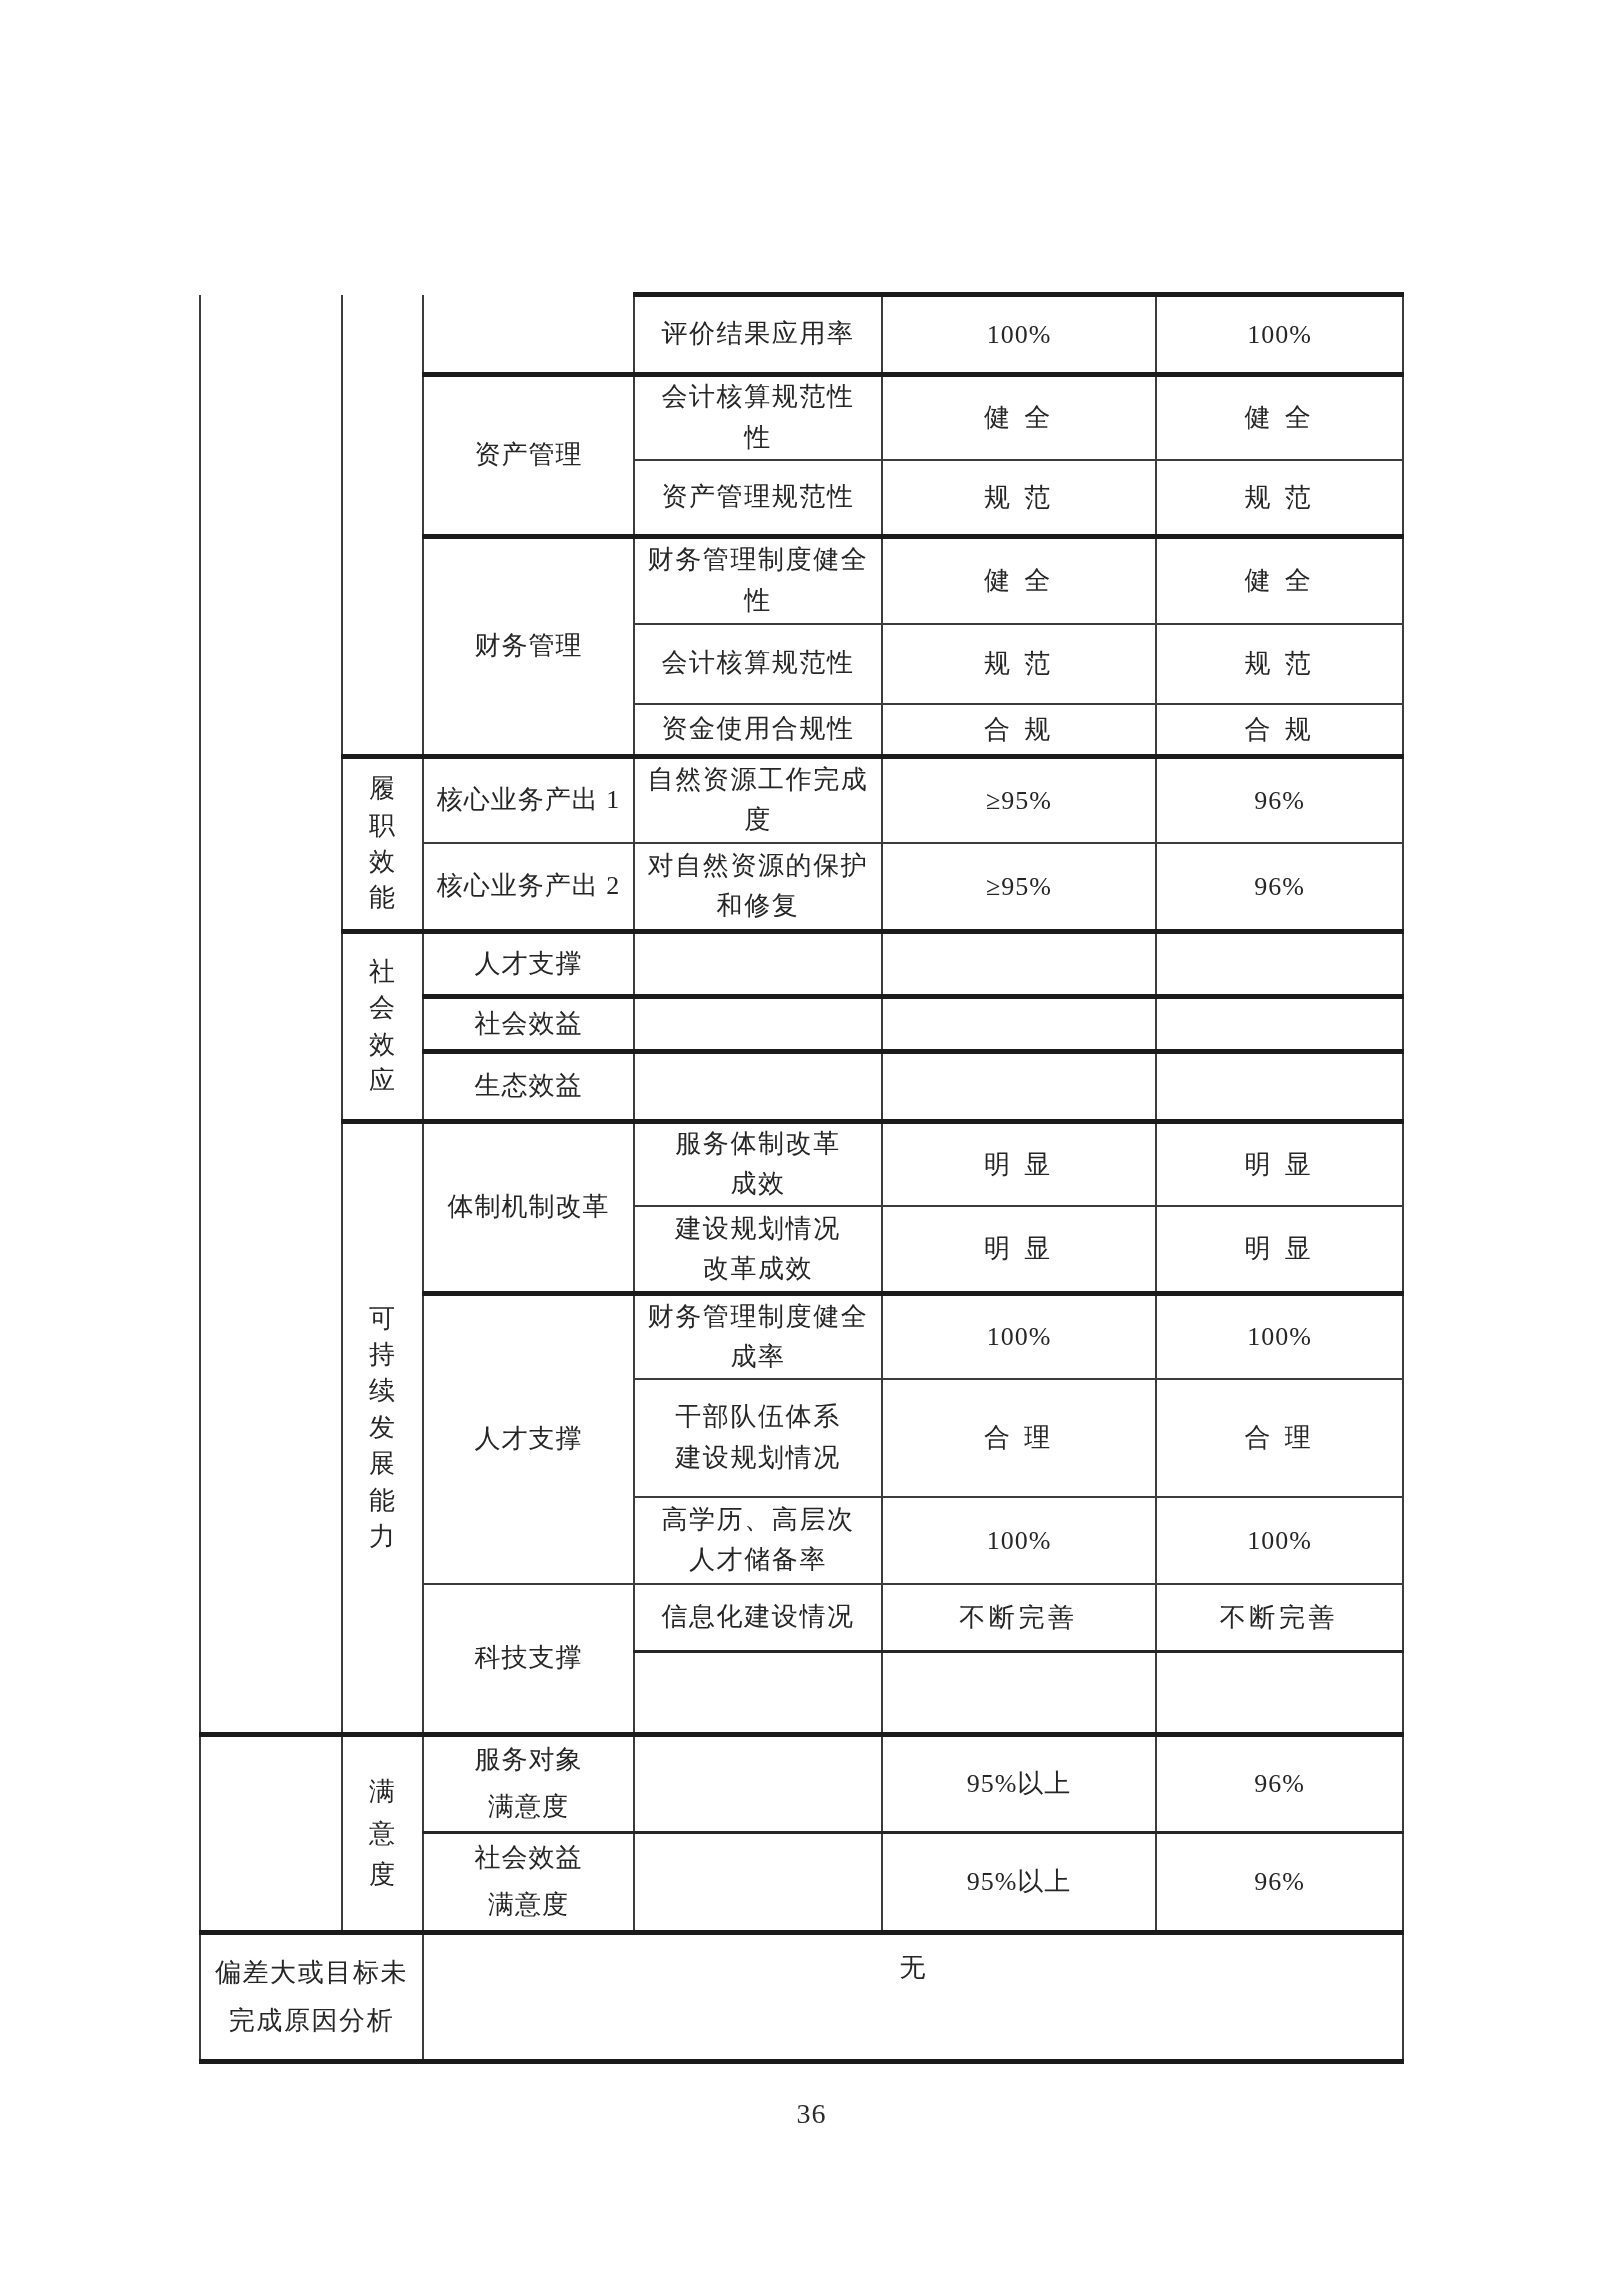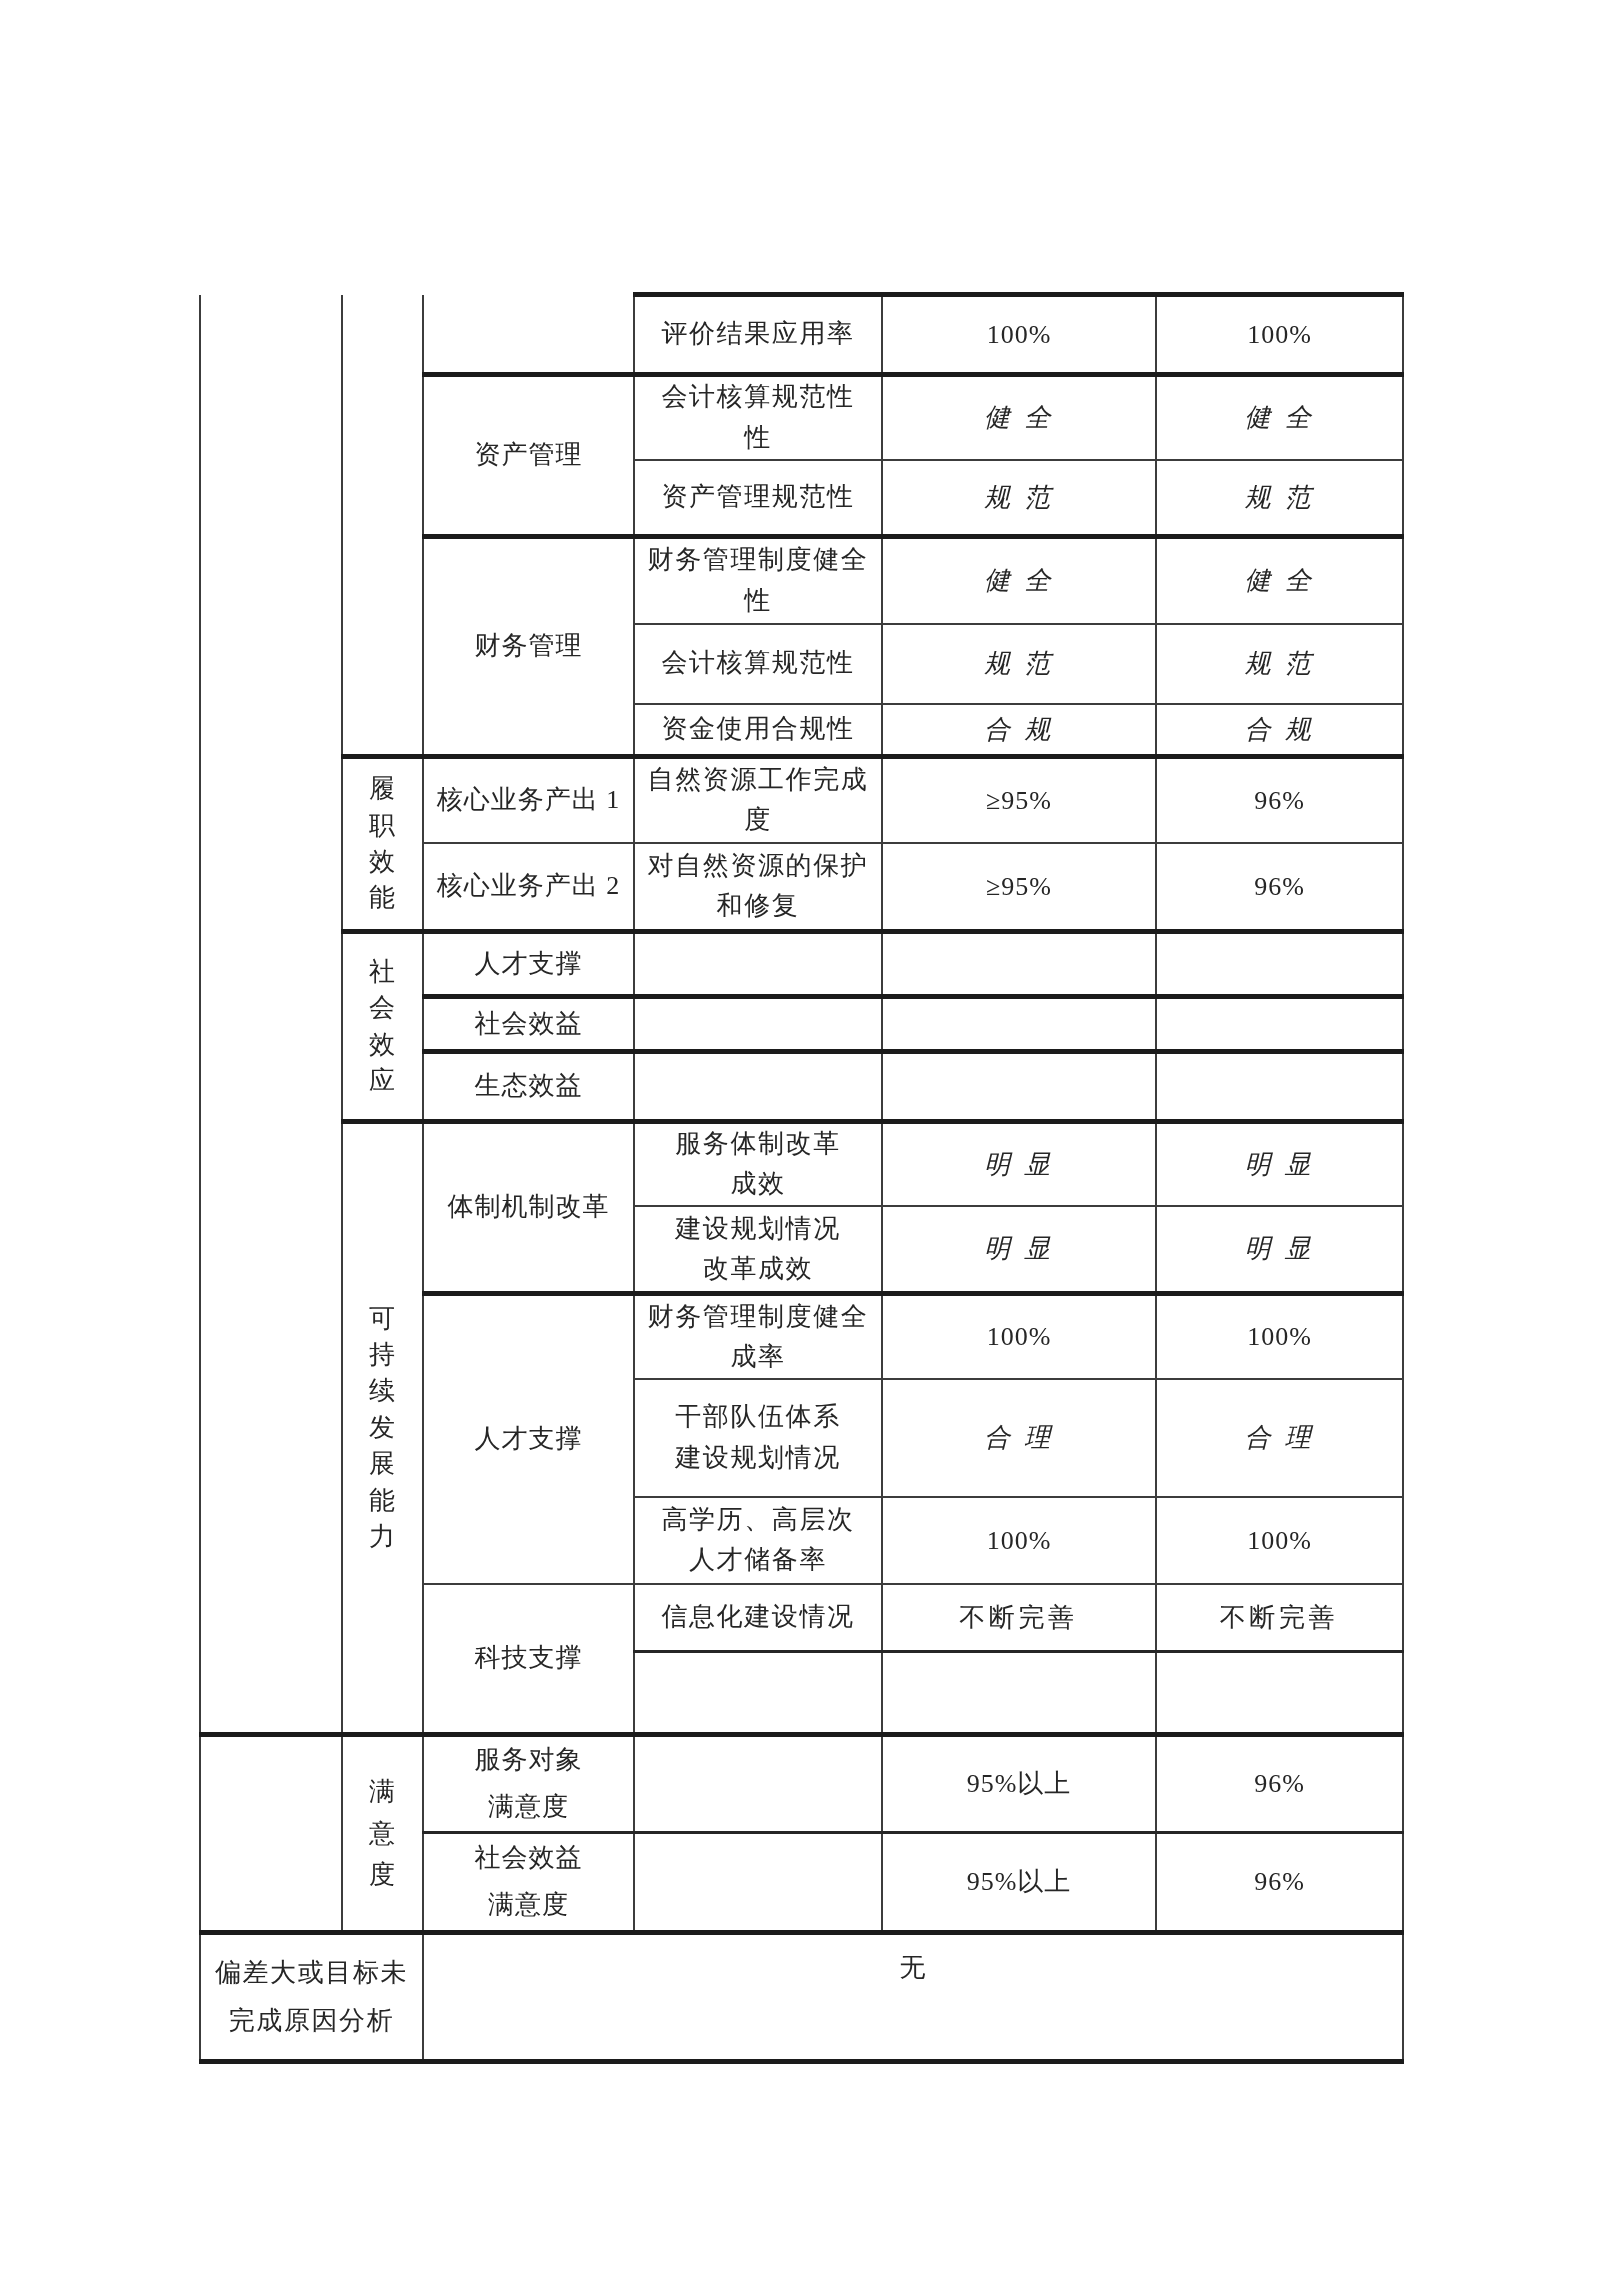--- a/index.html
+++ b/index.html
@@ -35,21 +35,21 @@
   td.noTop{border-top:none;}
   
   td.btT{border-top-width:5.8px;border-top-color:#1b1b1b;}
   td.bbT{border-bottom-width:5.8px;border-bottom-color:#1b1b1b;}
   td.bbM{border-bottom-width:3.7px;border-bottom-color:#262626;}
   
   td.lv1{line-height:1.4;letter-spacing:1px;padding:0 14px;}
   td.lv2{line-height:1.8;letter-spacing:1px;}
   td.ind{line-height:1.55;}
   td.val{letter-spacing:1px;}
-  td.sp2{letter-spacing:0.55em;padding-left:0.65em;font-style:italic;}
+  td.sp2{letter-spacing:0.55em;padding-left:0.65em;}
   td.sp4{letter-spacing:0.14em;padding-left:0.2em;}
   td.remark{vertical-align:top;padding-top:13.6px;letter-spacing:1px;}
   .pageNum{
     position:absolute;
     left:0;
     top:2098px;
     width:1623px;
     text-align:center;
     font-size:28px;
     letter-spacing:1px;
@@ -209,15 +209,16 @@
         <td class="val bbT">96%</td>
       </tr>
       <tr style="height:129px">
         <td class="ind bbT" colspan="2" style="line-height:1.85">偏差大或目标未
 完成原因分析</td>
         <td class="remark bbT" colspan="4">无</td>
       </tr>
     </tbody>
   </table>
 
+  <div class="pageNum">36</div>
 
 </div>
 
 
 </body></html>

